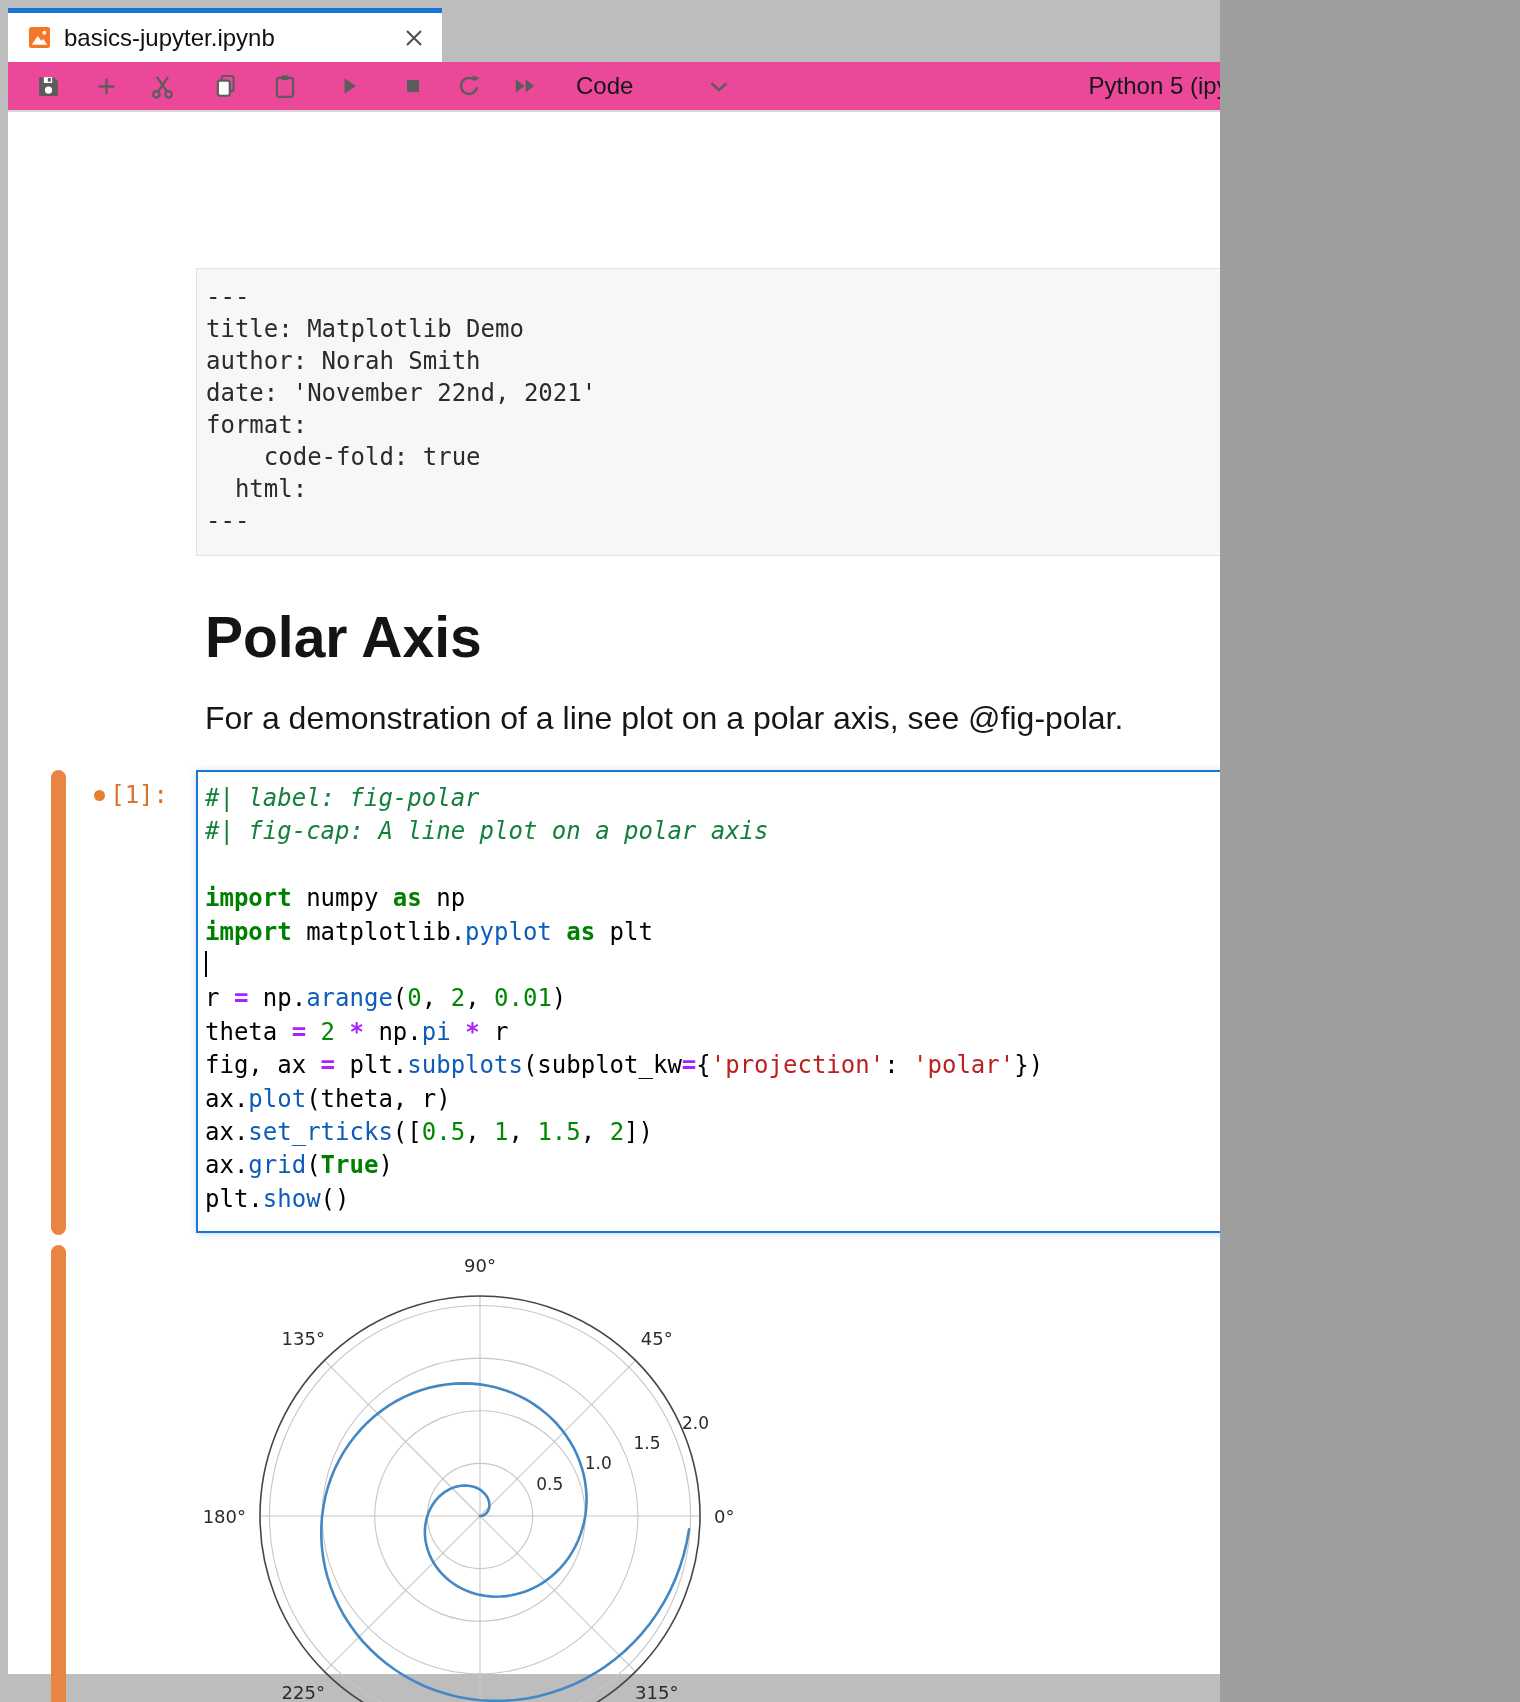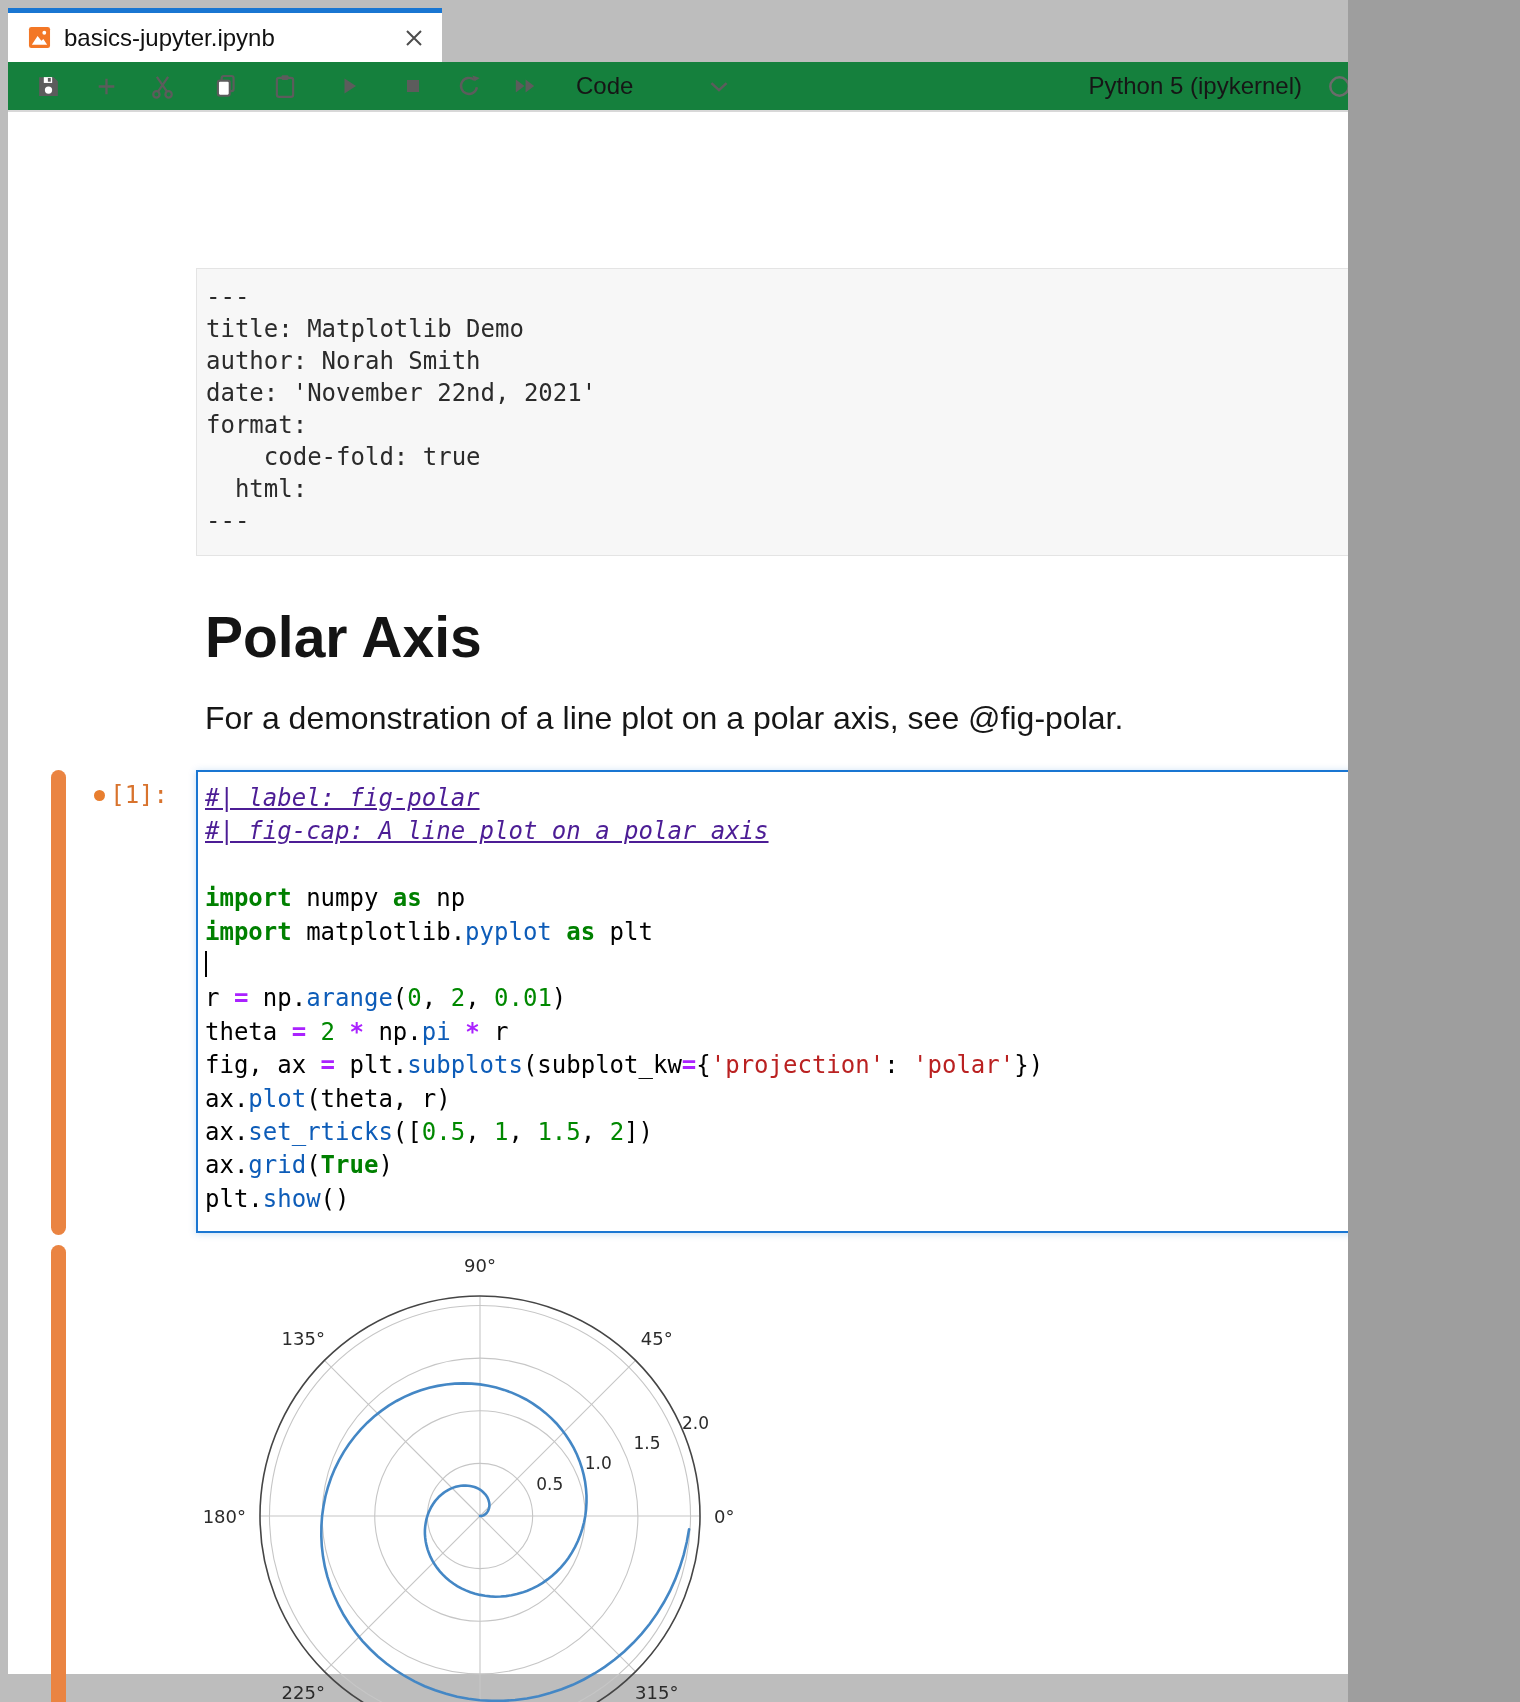--- a/index.html
+++ b/index.html
@@ -1,25 +1,25 @@
 <!DOCTYPE html>
 <html><head>
 <meta charset="utf-8">
 <style>
   html,body{margin:0;padding:0;background:#9e9e9e;}
-  .screen{position:relative;width:1348px;height:1702px;background:#bdbdbd;
+  .screen{position:relative;width:1220px;height:1702px;background:#bdbdbd;
     font-family:"Liberation Sans",sans-serif;overflow:hidden;}
   
   .tab{position:absolute;left:8px;top:8px;width:434px;height:54px;background:#fff;
     border-top:5px solid #1976d2;box-sizing:border-box;display:flex;align-items:center;}
   .tab-icon{margin-left:20px;width:23px;height:23px;flex:0 0 auto;}
   .tab-title{margin-left:13px;font-size:24px;color:#111;white-space:nowrap;}
   .tab-close{margin-left:auto;margin-right:16px;width:24px;height:24px;cursor:pointer;}
   
-  .toolbar{position:absolute;left:8px;top:62px;width:1504px;height:48px;background:#15803d;
+  .toolbar{position:absolute;left:8px;top:62px;width:1504px;height:48px;background:#ec4899;
     border-bottom:2px solid #d8d8d8;}
   .tbtn{position:absolute;top:0;height:48px;width:40px;display:flex;align-items:center;
     justify-content:center;transform:translateX(-50%);cursor:pointer;}
   .tlabel{position:absolute;top:0;height:48px;line-height:48px;font-size:24px;color:#161616;}
   .toggle{position:absolute;left:1419px;top:9px;width:64px;height:30px;border-radius:15px;
     background:#cbcbcb;cursor:pointer;}
   .knob{position:absolute;left:3px;top:2px;width:26px;height:26px;border-radius:50%;
     background:#fff;box-shadow:0 1px 2px rgba(0,0,0,.35);}
   
   .main{position:absolute;left:8px;top:112px;width:1504px;height:1562px;background:#fff;}
@@ -27,21 +27,21 @@
     background:#f7f7f7;border:1px solid #e4e4e4;padding:12px 0 0 9px;
     font-family:"DejaVu Sans Mono",monospace;font-size:24px;line-height:32px;color:#2b2b2b;}
   .yaml div{white-space:pre;height:32px;}
   .md-heading{position:absolute;left:197px;top:492px;font-size:57px;font-weight:700;color:#141414;}
   .md-para{position:absolute;left:197px;top:588px;font-size:32px;color:#161616;}
   .code-cell{position:absolute;left:188px;top:658px;width:1320px;height:463px;box-sizing:border-box;
     background:#fff;border:2px solid #1976d2;padding:10px 0 0 7px;
     box-shadow:0 1px 7px rgba(25,118,210,.25);
     font-family:"DejaVu Sans Mono",monospace;font-size:24px;line-height:33.4px;color:#000;}
   .code-line{white-space:pre;height:33.4px;}
-  .tok-comment{color:#4c1d95;font-style:italic;text-decoration:underline;}
+  .tok-comment{color:#15803d;font-style:italic;}
   .tok-keyword{color:#008000;font-weight:bold;}
   .tok-property{color:#0d5cb8;}
   .tok-number{color:#008800;}
   .tok-operator{color:#aa22ff;font-weight:bold;}
   .tok-string{color:#ba2121;}
   .tok-plain{color:#000;}
   .caret{display:inline-block;width:2px;height:26px;background:#000;vertical-align:-4px;}
   .prompt{position:absolute;left:0;top:669px;width:160px;text-align:right;
     font-family:"DejaVu Sans Mono",monospace;font-size:24px;color:#d8732d;white-space:nowrap;}
   .prompt .dot{display:inline-block;width:11px;height:11px;border-radius:50%;

